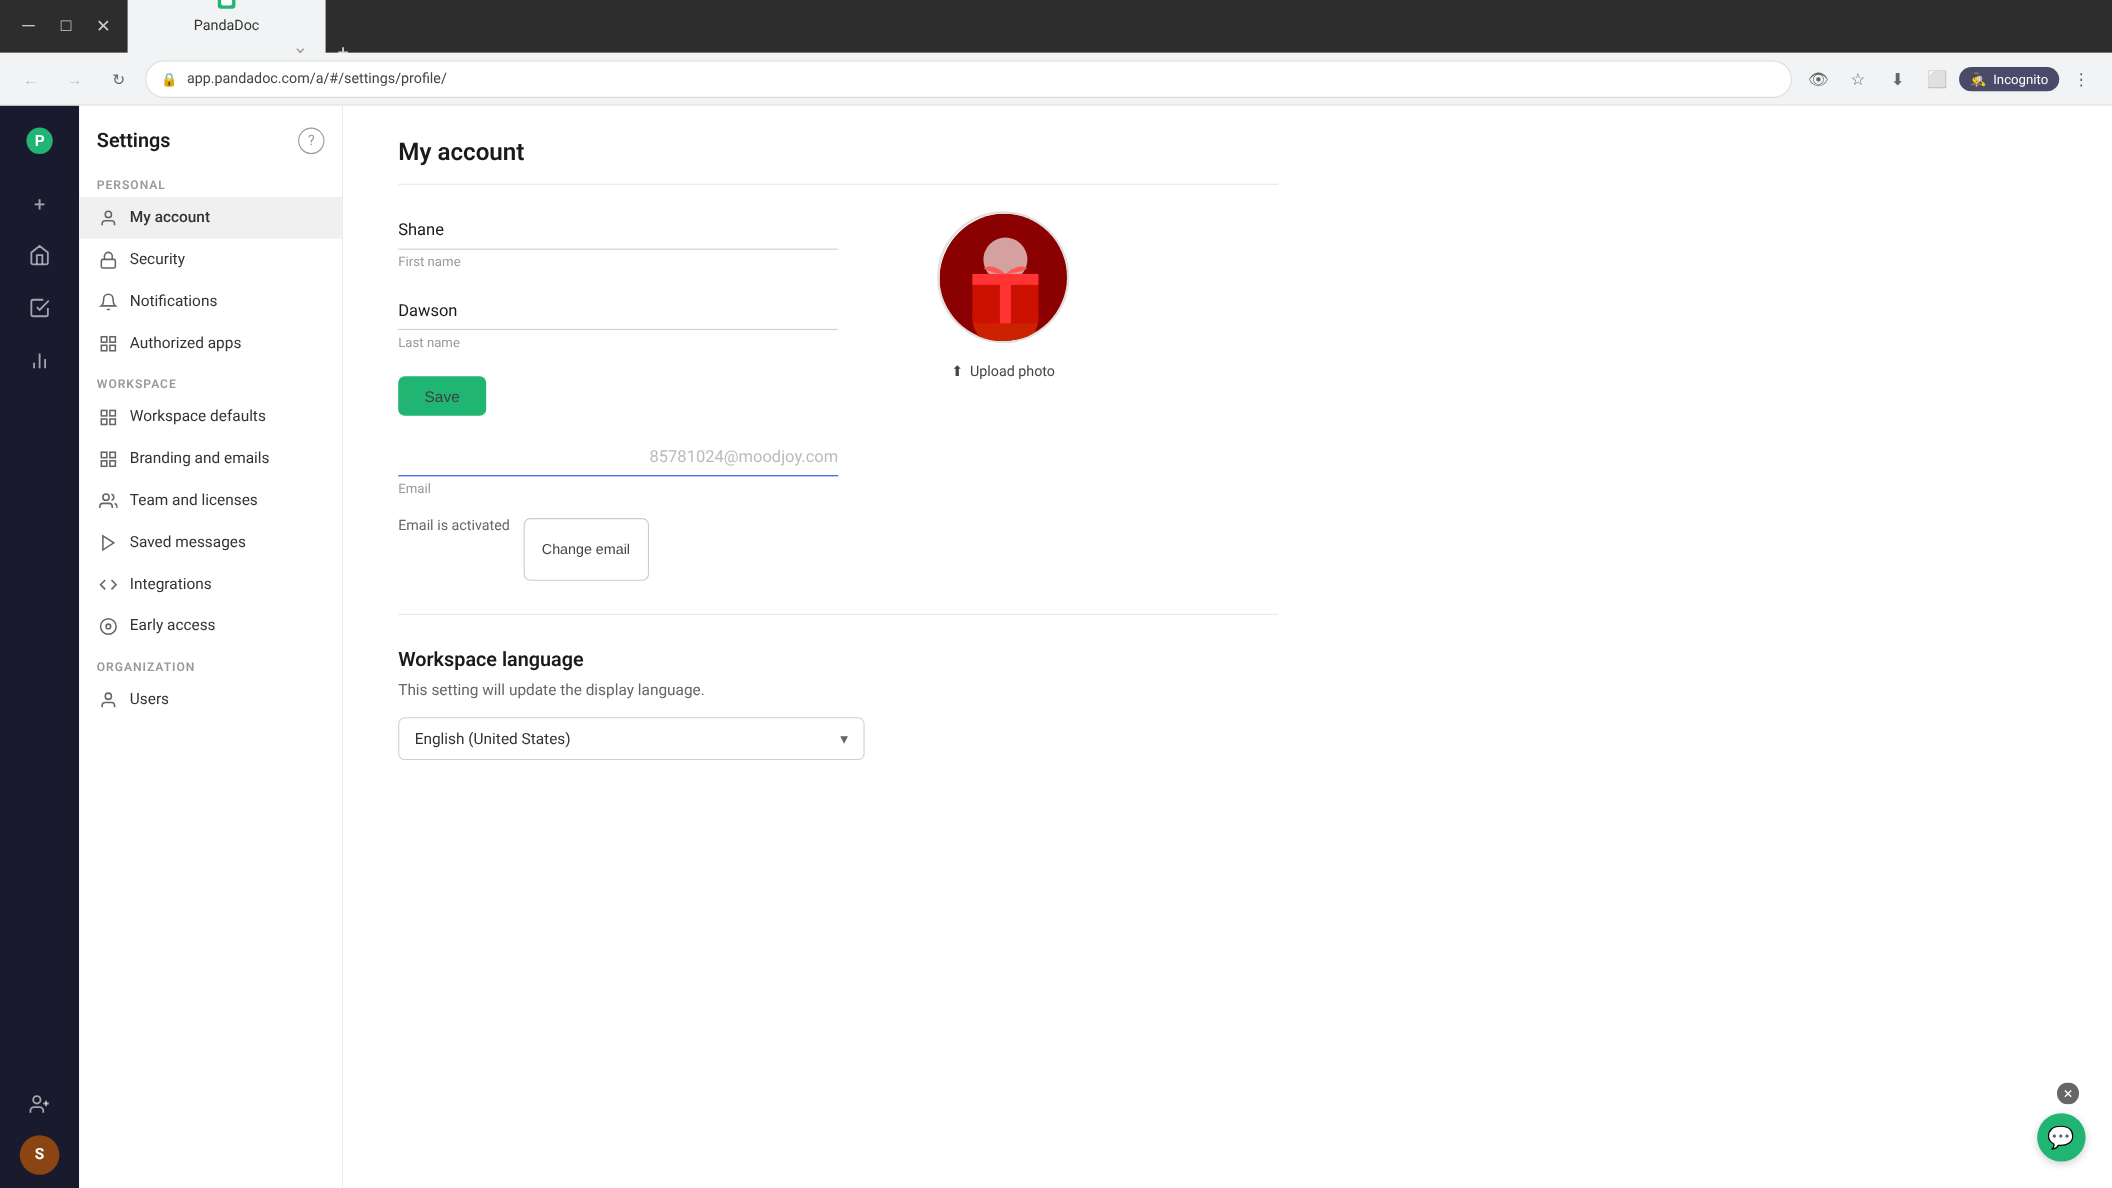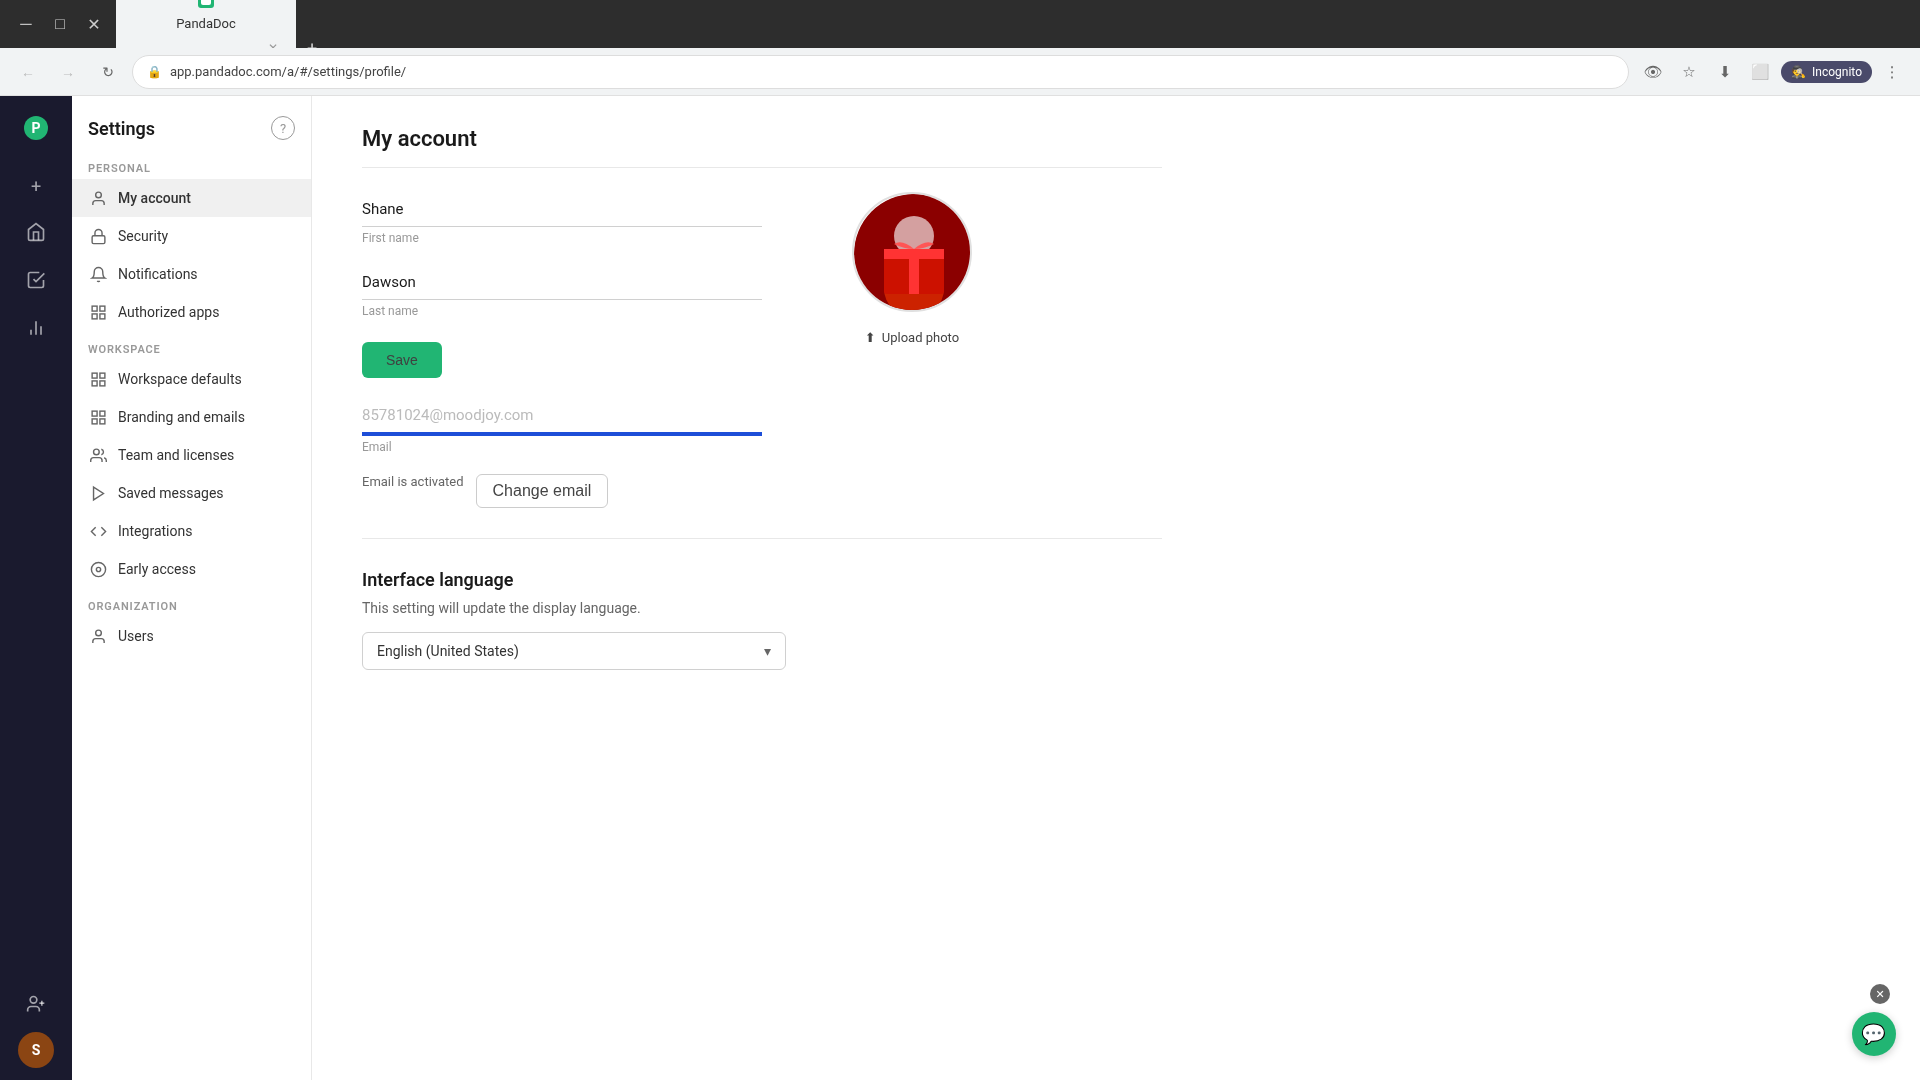--- a/index.html
+++ b/index.html
@@ -54,24 +54,24 @@
     .content-area { max-width: 900px; padding: 30px 50px; }
 
     .section-title { font-size: 22px; font-weight: 600; color: #1a1a1a; margin-bottom: 24px; padding-bottom: 16px; border-bottom: 1px solid #e8e8e8; }
 
     .profile-section { display: flex; gap: 60px; align-items: flex-start; margin-top: 20px; }
     .profile-form { flex: 1; max-width: 400px; }
     .form-group { margin-bottom: 20px; }
     .form-value { font-size: 15px; color: #1a1a1a; padding: 8px 0; border-bottom: 1px solid #d0d0d0; margin-bottom: 4px; }
     .form-label { font-size: 12px; color: #999; }
     .save-btn { background: #21b573; color: #404040; border: none; border-radius: 6px; padding: 10px 24px; font-size: 14px; font-weight: 500; cursor: pointer; margin-top: 4px; margin-bottom: 20px; }
-    .form-email { font-size: 15px; color: #bbb; padding: 8px 0; border-bottom: 4px solid #1d4ed8; margin-bottom: 4px; }
+    .form-email { font-size: 15px; color: #bbb; padding: 8px 0; border-bottom: 1px solid #1d4ed8; margin-bottom: 4px; text-align: right; }
     .email-status-row { display: flex; align-items: flex-start; gap: 12px; margin-top: 6px; }
     .email-activated { font-size: 13px; color: #666; }
-    .change-email-btn { border: 1.5px solid #ccc; background: white; border-radius: 6px; padding: 7px 16px; font-size: 16px; color: #444; cursor: pointer; }
+    .change-email-btn { border: 1.5px solid #ccc; background: white; border-radius: 6px; padding: 20px 16px; font-size: 13px; color: #444; cursor: pointer; }
 
     .profile-photo-section { display: flex; flex-direction: column; align-items: center; gap: 12px; min-width: 180px; }
     .profile-avatar { width: 120px; height: 120px; border-radius: 50%; overflow: hidden; border: 2px solid #e0e0e0; }
     
     .upload-photo-btn { display: flex; align-items: center; gap: 6px; color: #444; font-size: 13px; cursor: pointer; padding: 6px 12px; border-radius: 4px; }
 
     .divider { border: none; border-top: 1px solid #e8e8e8; margin: 30px 0; }
 
     .interface-section { margin-top: 10px; }
     .interface-title { font-size: 18px; font-weight: 600; color: #1a1a1a; margin-bottom: 10px; }
@@ -348,21 +348,21 @@
           <div class="upload-photo-btn">
             <span>⬆</span>
             <span>Upload photo</span>
           </div>
         </div>
       </div>
 
       <hr class="divider">
 
       <div class="interface-section">
-        <h2 class="interface-title">Interface language</h2>
+        <h2 class="interface-title">Workspace language</h2>
         <p class="interface-desc">This setting will update the display language.</p>
         <div class="language-select">
           <span>English (United States)</span>
           <span class="language-select-arrow">▾</span>
         </div>
       </div>
     </div>
   </div>
 </div>
 

